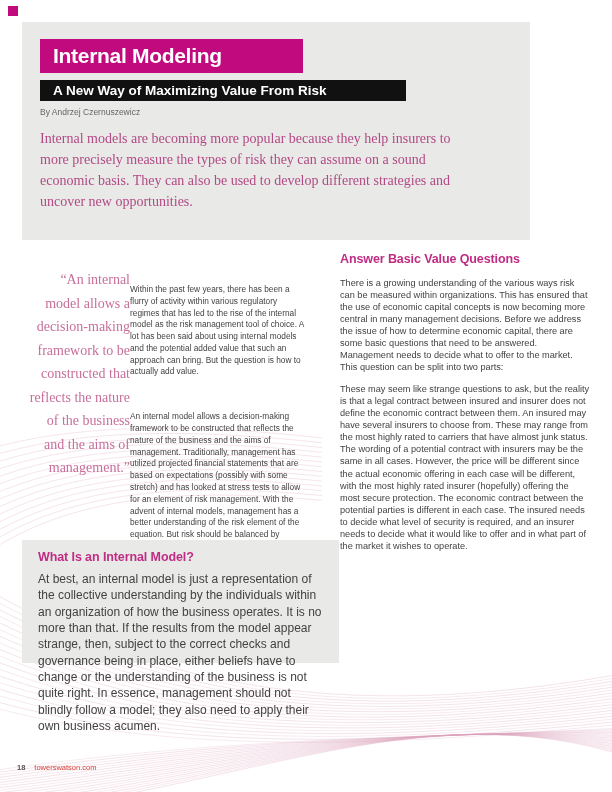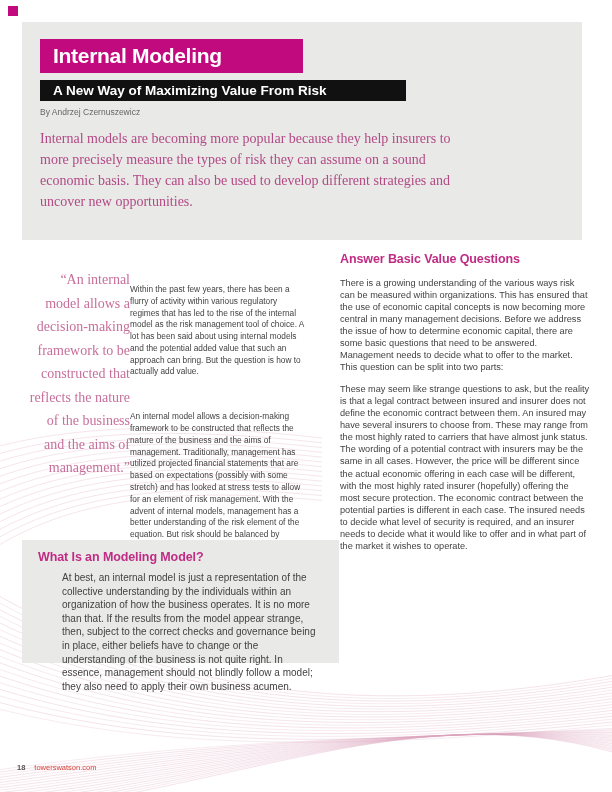--- a/index.html
+++ b/index.html
@@ -6,21 +6,21 @@
   html,body { background:#fff; }
   body { width:612px; height:792px; position:relative; overflow:hidden;
          font-family:"Liberation Sans", sans-serif; }
   .page { position:absolute; inset:0; width:612px; height:792px; background:#fff; }
 
   svg.pattern { position:absolute; left:0; top:0; z-index:0; pointer-events:none; }
 
   .corner-mark { position:absolute; left:8px; top:6px; width:10px; height:10px;
                  background:var(--c-brand_magenta,#c00a7d); z-index:2; }
 
-  .top-panel { position:absolute; left:22px; top:22px; width:560px; height:218px;
+  .top-panel { position:absolute; left:22px; top:22px; width:508px; height:218px;
                background:var(--c-panel_gray,#e9e9e8); z-index:1; }
   .title-bar { position:absolute; left:18px; top:17px; width:263px; height:34px;
                background:var(--c-brand_magenta,#c00a7d); color:#fff;
                font-size:21px; font-weight:bold; line-height:34px; padding-left:13px;
                letter-spacing:-0.3px; }
   .subtitle-bar { position:absolute; left:18px; top:58px; width:366px; height:21px;
                background:var(--c-subtitle_black,#111); color:#fff;
                font-size:13.5px; font-weight:bold; line-height:21px; padding-left:13px; }
   .byline { position:absolute; left:18px; top:85px; font-size:8.5px; color:#666; }
   .intro { position:absolute; left:18px; top:106px; width:432px;
@@ -41,21 +41,21 @@
                   margin-bottom:9px; letter-spacing:-0.1px; }
   .col-right p { margin-bottom:9px; }
   .col-right ul { list-style:none; margin:0 0 9px 2px; }
   .col-right li { position:relative; padding-left:11px; margin-bottom:2px; }
   .col-right li::before { content:"\2022"; position:absolute; left:1px; top:0; }
 
   .gray-box { position:absolute; left:22px; top:540px; width:317px; height:123px;
               background:var(--c-panel_gray,#e9e9e8); z-index:1; padding:10px 16px; }
   .gray-box h2 { font-size:12.5px; font-weight:bold; color:var(--c-heading_pink,#c02c84);
                  margin-bottom:7px; letter-spacing:-0.1px; }
-  .gray-box p { font-size:10px; line-height:1.36; color:var(--c-body_text,#424242);margin-left:24px; }
+  .gray-box p { font-size:12px; line-height:1.36; color:var(--c-body_text,#424242); }
 
   footer { position:absolute; left:17px; top:763px; z-index:1; font-size:7.5px; }
   .page-num { color:#555; font-weight:bold;margin-top:20px; }
   .site { color:var(--c-link_red,#d8433c); margin-left:9px; }
 </style>
 </head>
 <body>
 
 <div class="page">
 
@@ -126,21 +126,21 @@
   </header>
 
   <aside class="pull-quote">“An internal model allows a decision-making framework to be constructed that reflects the nature of the business and the aims of management.”</aside>
 
   <section class="col-mid">
     <p>Within the past few years, there has been a flurry of activity within various regulatory regimes that has led to the rise of the internal model as the risk management tool of choice. A lot has been said about using internal models and the potential added value that such an approach can bring. But the question is how to actually add value.</p>
     <p>An internal model allows a decision-making framework to be constructed that reflects the nature of the business and the aims of management. Traditionally, management has utilized projected financial statements that are based on expectations (possibly with some stretch) and has looked at stress tests to allow for an element of risk management. With the advent of internal models, management has a better understanding of the risk element of the equation. But risk should be balanced by reward. In fact, the internal model allows for better use of the interrelationships among risk, capital and value within the decision-making process. It can be argued that it is one of the main drivers behind regulatory regimes such as Solvency II.</p>
   </section>
 
   <section class="gray-box">
-    <h2>What Is an Modeling Model?</h2>
+    <h2>What Is an Internal Model?</h2>
     <p>At best, an internal model is just a representation of the collective understanding by the individuals within an organization of how the business operates. It is no more than that. If the results from the model appear strange, then, subject to the correct checks and governance being in place, either beliefs have to change or the understanding of the business is not quite right. In essence, management should not blindly follow a model; they also need to apply their own business acumen.</p>
   </section>
 
   <section class="col-right">
     <h2>Answer Basic Value Questions</h2>
     <p>There is a growing understanding of the various ways risk can be measured within organizations. This has ensured that the use of economic capital concepts is now becoming more central in many management decisions. Before we address the issue of how to determine economic capital, there are some basic questions that need to be answered. Management needs to decide what to offer to the market. This question can be split into two parts:</p>
     <p>These may seem like strange questions to ask, but the reality is that a legal contract between insured and insurer does not define the economic contract between them. An insured may have several insurers to choose from. These may range from the most highly rated to carriers that have almost junk status. The wording of a potential contract with insurers may be the same in all cases. However, the price will be different since the actual economic offering in each case will be different, with the most highly rated insurer (hopefully) offering the most secure protection. The economic contract between the potential parties is different in each case. The insured needs to decide what level of security is required, and an insurer needs to decide what it would like to offer and in what part of the market it wishes to operate.</p>
   </section>
 
   <footer>

